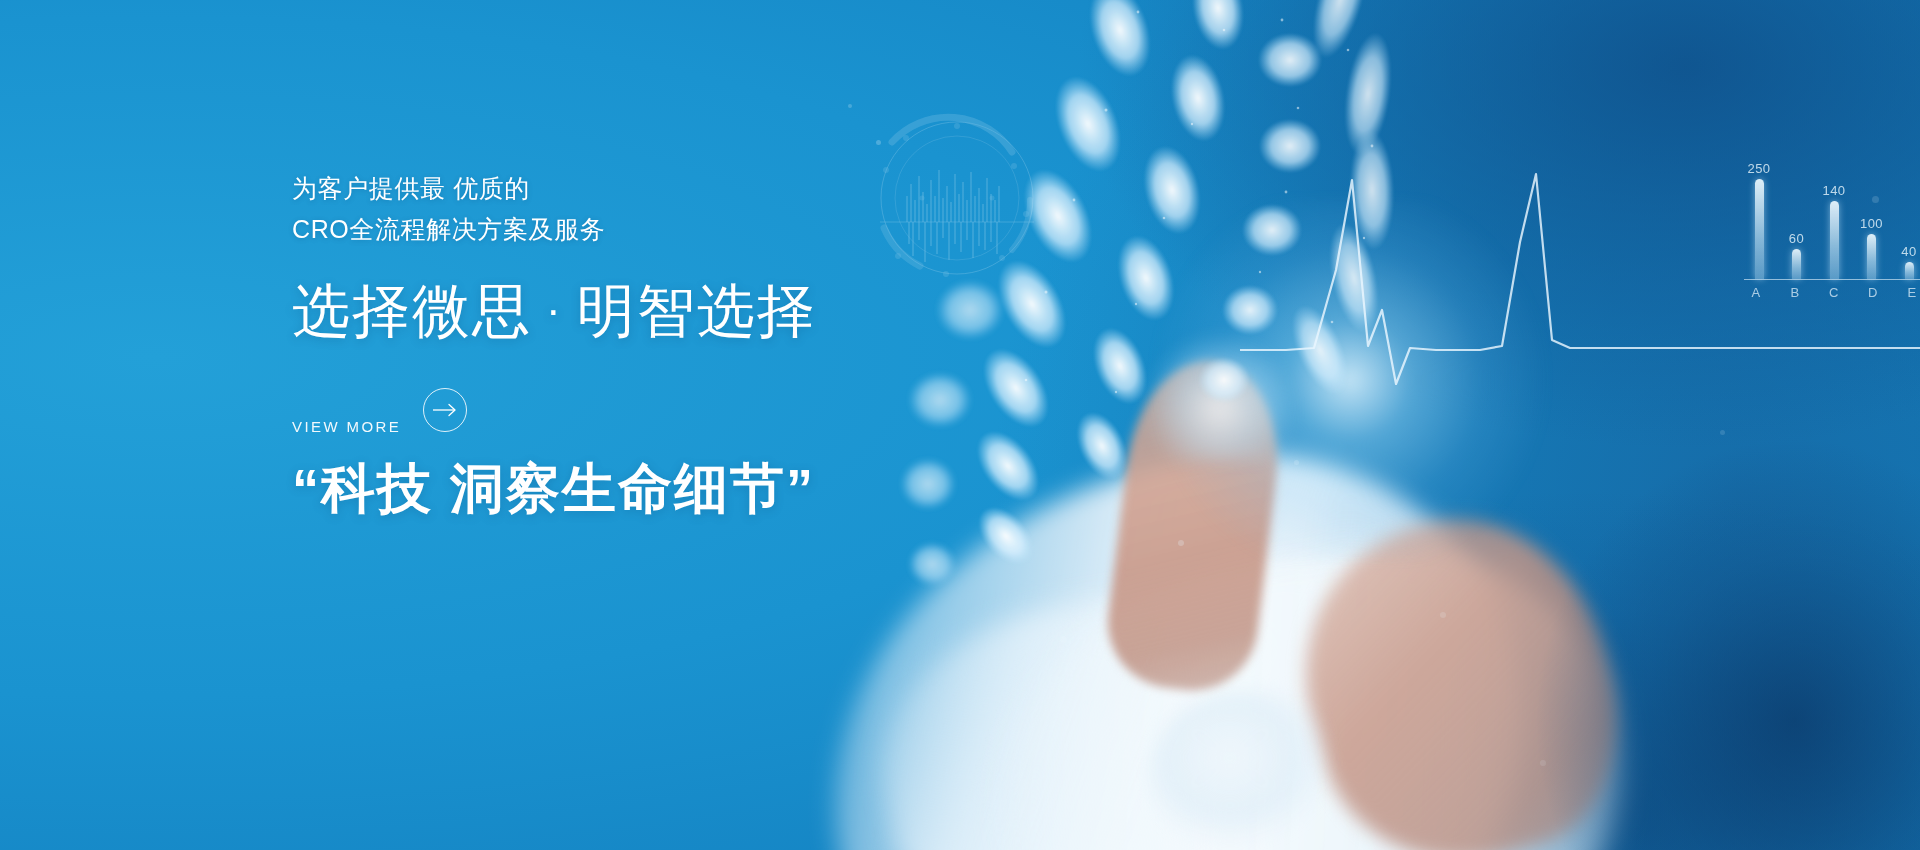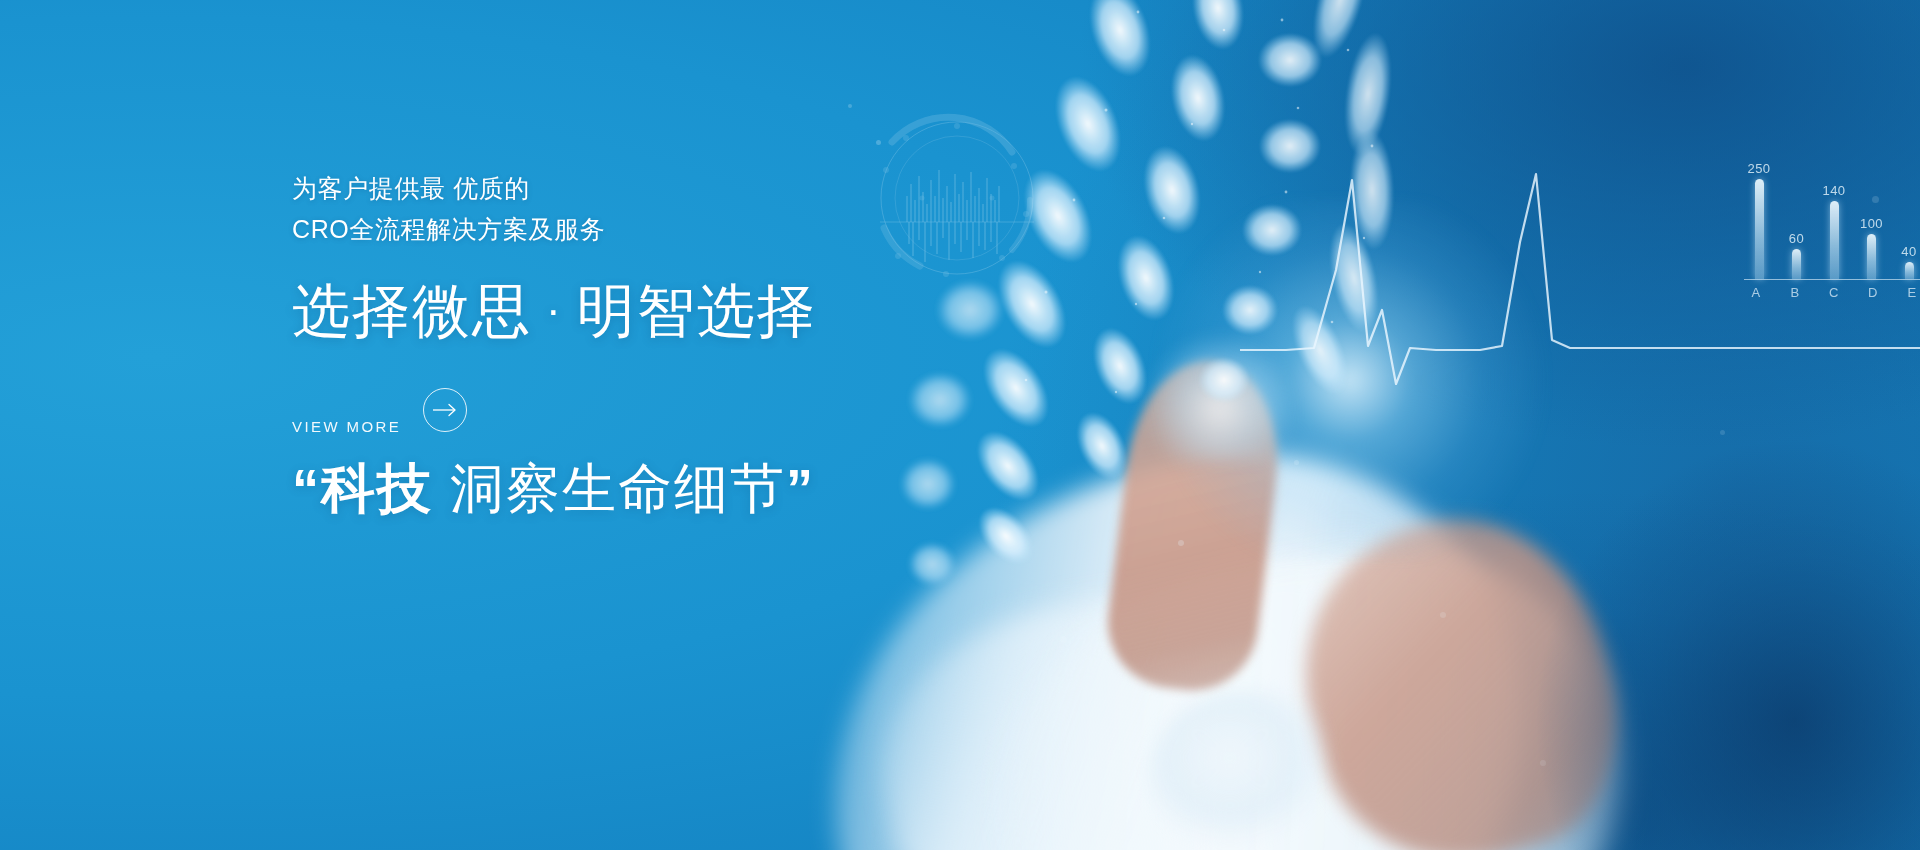--- a/index.html
+++ b/index.html
@@ -249,21 +249,21 @@
   .quote{
     position:absolute; top:455px; left:0;
     color:#ffffff;
     font-size:54px;
     line-height:1.25;
     white-space:nowrap;
     letter-spacing:2px;
     text-shadow:0 2px 10px rgba(10,70,120,.25);
   }
   .quote .strong{ font-weight:700; }
-  .quote .light{ font-weight:400; }
+  .quote .light{ font-weight:700; }
   .quote .qm{ font-weight:700; }
 </style>
 </head>
 <body>
 
 <div class="banner">
 
   <div class="bg-base"></div>
   <div class="bg-right-deep"></div>
   <div class="bg-topright-dark"></div>

